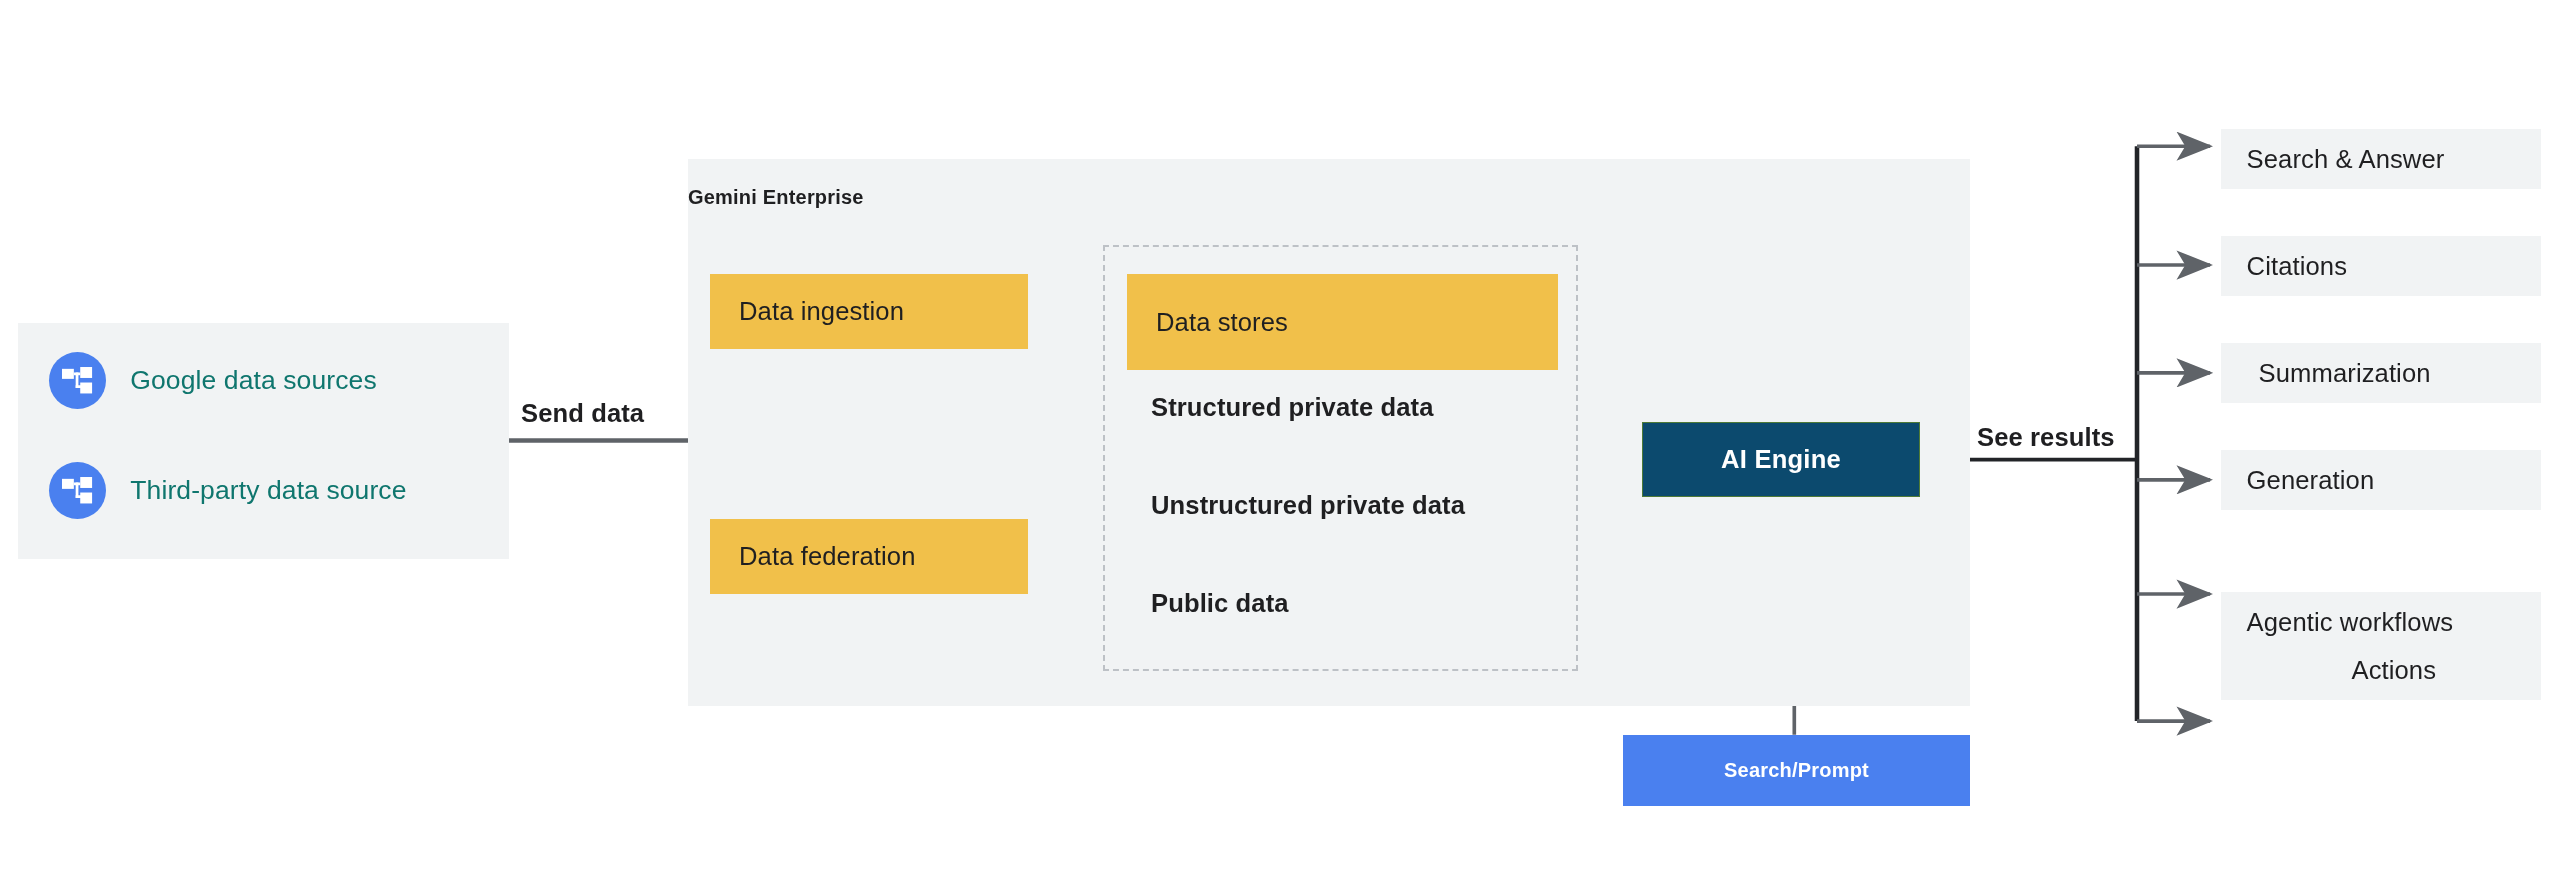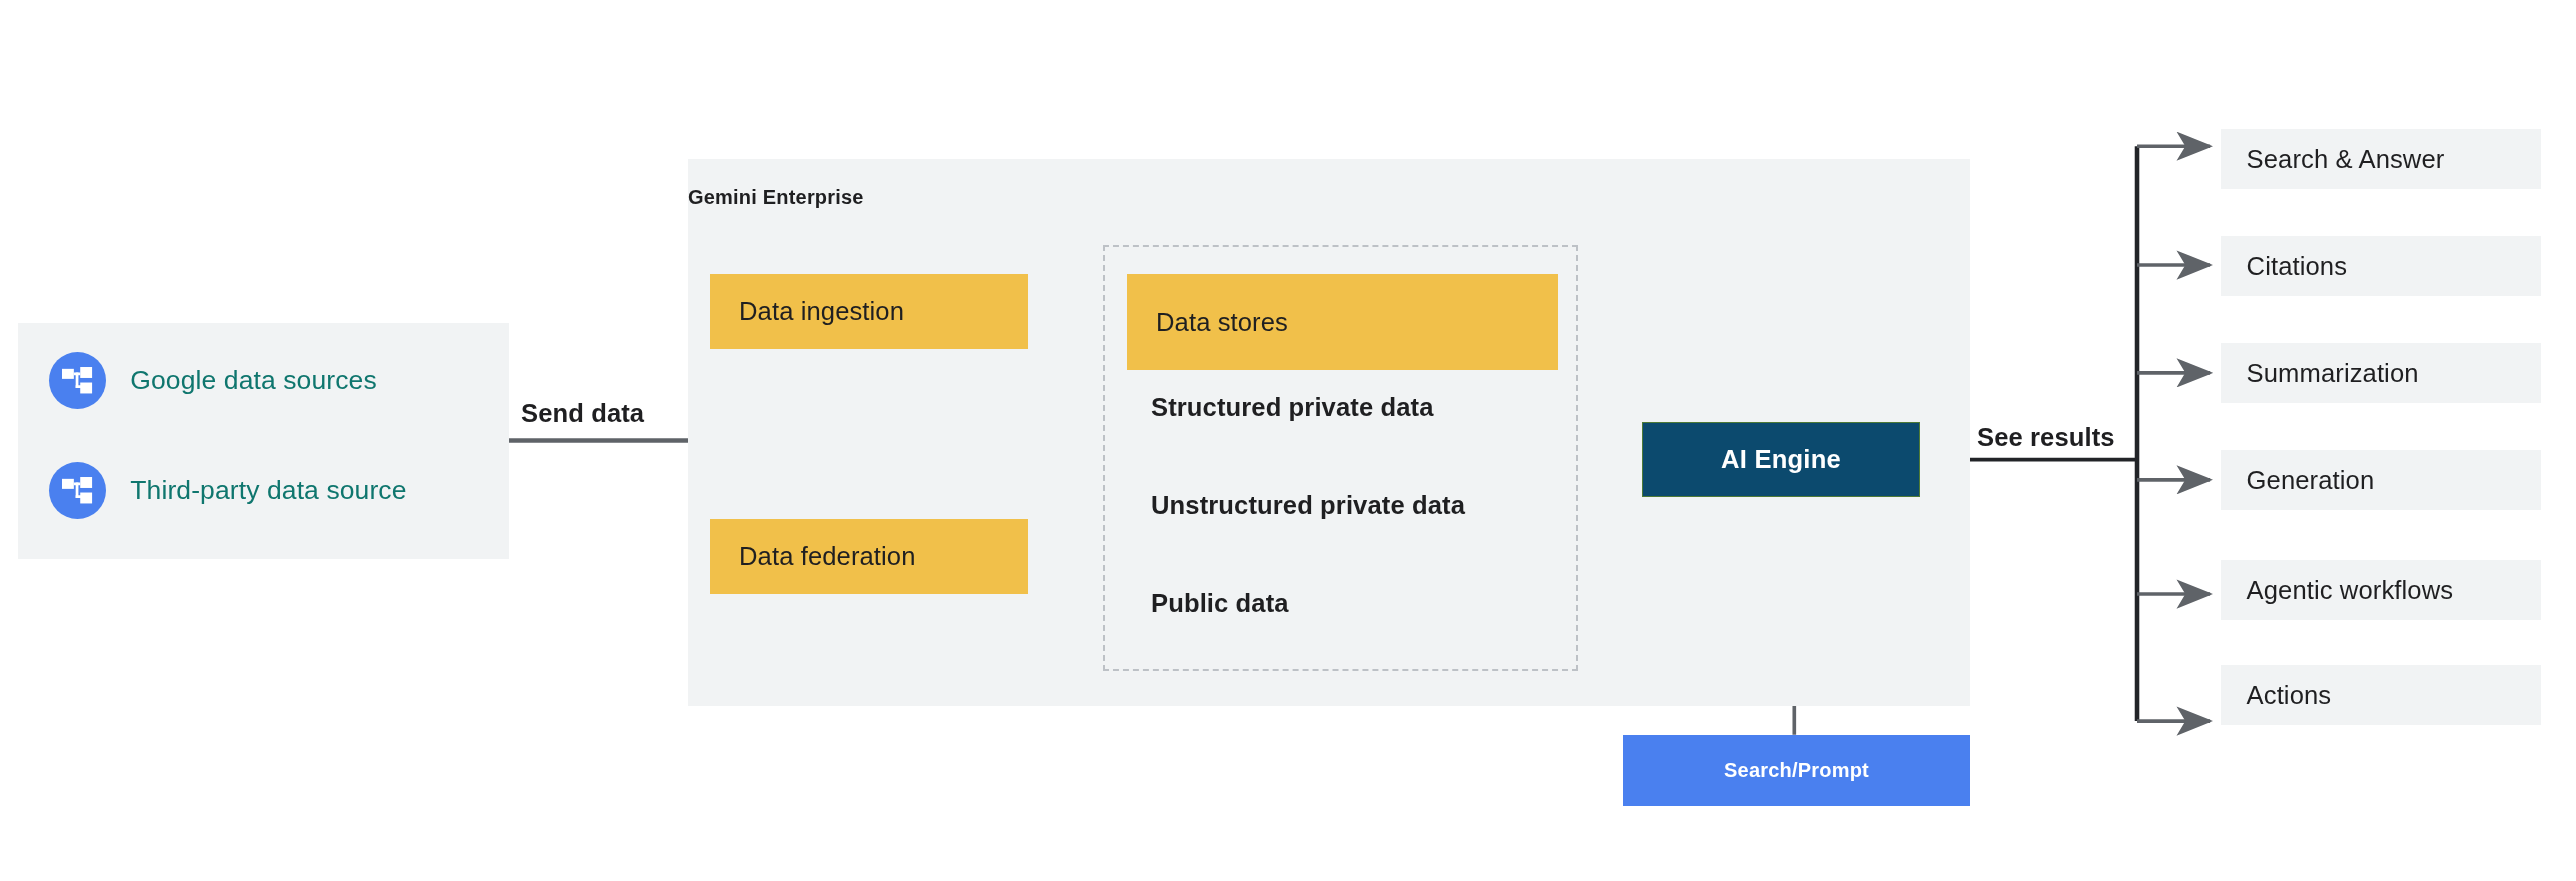--- a/index.html
+++ b/index.html
@@ -196,24 +196,24 @@
   .outcome .lbl {
     font-size: 25.6px;
     font-weight: 400;
     color: #1f1f21;
     padding-left: 25.6px;
     white-space: nowrap;
     letter-spacing: 0.1px;
   }
   .o0 { top: 129px; }
   .o1 { top: 236px; }
-  .o2 { top: 343px; }
+  .o2 { top: 343px; padding-left: 12px; }
   .o3 { top: 450px; }
-  .o4 { top: 560px; }
-  .o5 { top: 665px; }
+  .o4 { top: 592px; }
+  .o5 { top: 640px; justify-content: center; }
 </style>
 </head>
 <body>
 
 <div id="canvas">
 
   <svg id="wires" viewBox="0 0 2818 964" width="2576" height="881" xmlns="http://www.w3.org/2000/svg">
     <defs>
       <marker id="arw" markerWidth="10" markerHeight="8" refX="9.2" refY="4" orient="auto" markerUnits="strokeWidth">
         <path d="M0,0 L10,4 L0,8 L2.4,4 Z" fill="#5f6368"></path>

